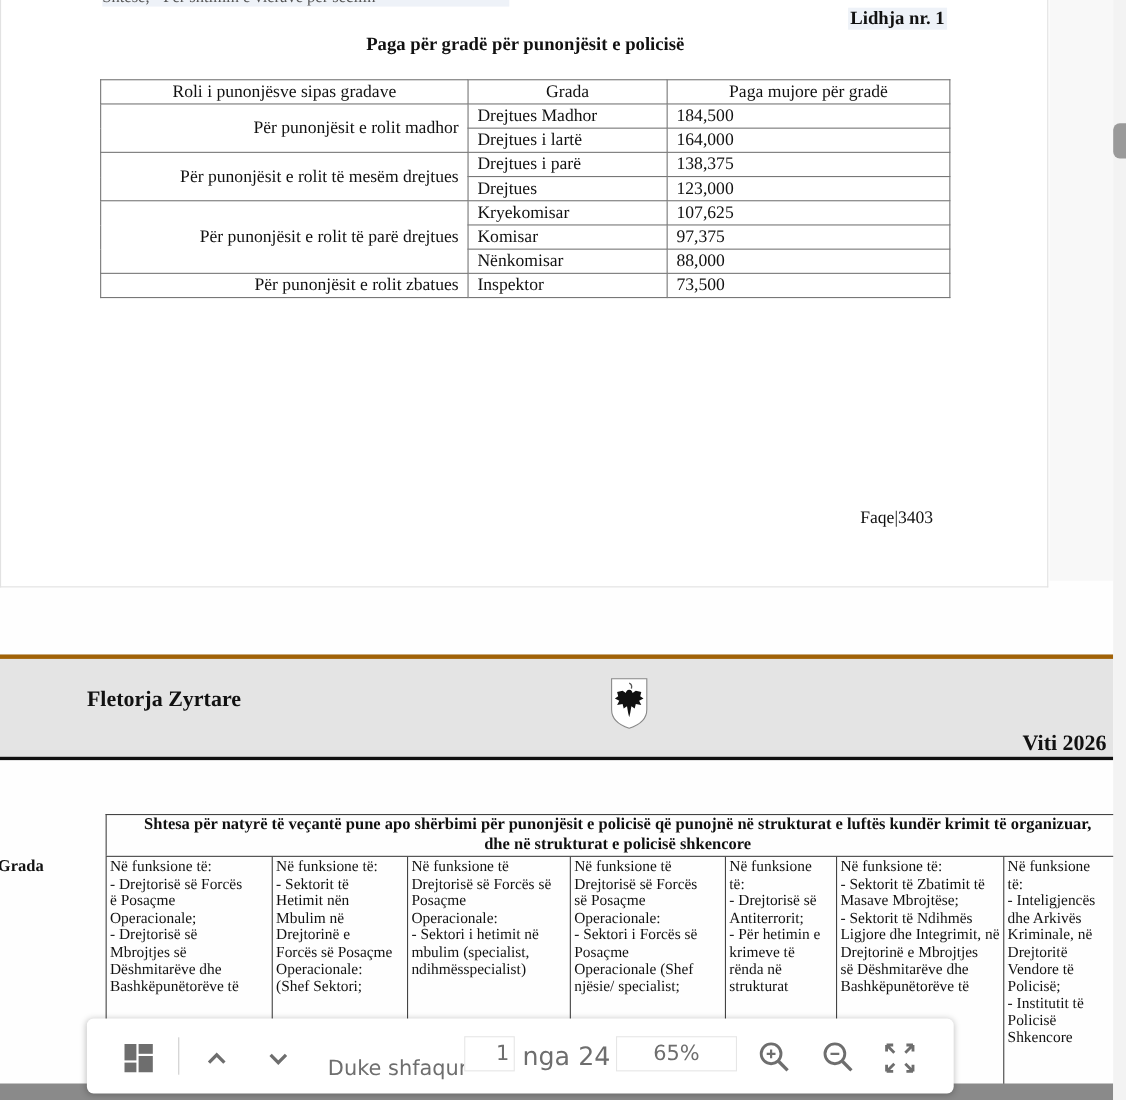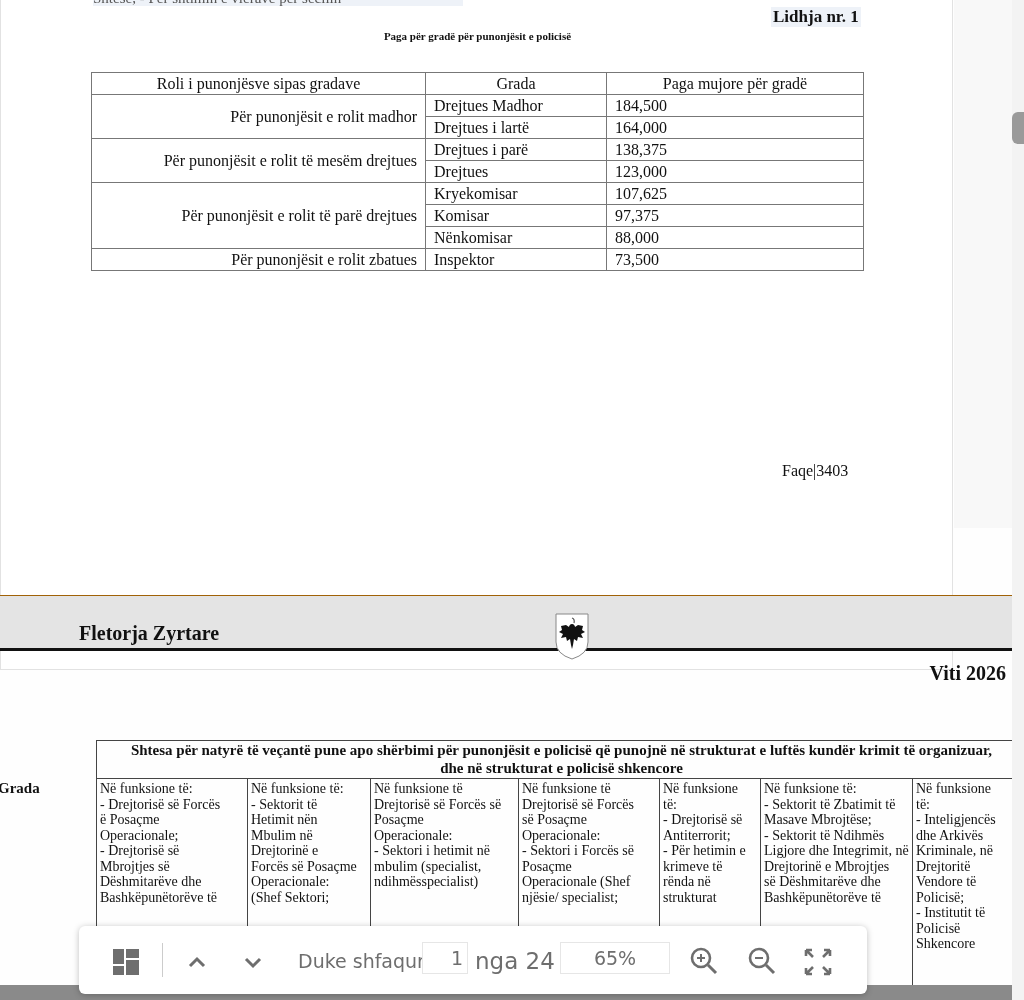--- a/index.html
+++ b/index.html
@@ -7,38 +7,38 @@
       width:1024px; height:1000px; overflow:hidden; position:relative;
       background:#fefefe;
       font-family:"Liberation Serif","DejaVu Serif",serif;
       color:#111;
     }
     .viewer { position:absolute; left:0; top:0; width:1012px; height:1000px; background:#fefefe; }
     .v-scroll { position:absolute; left:1012px; top:0; width:12px; height:1000px; background:#f3f3f3; }
     .v-thumb { position:absolute; left:1012px; top:112px; width:12px; height:32px; background:#9a9a9a; border-radius:6px 0 0 6px; }
 
     
-    .page1 { position:absolute; left:0; top:0; width:953px; height:670px; background:#fff;
+    .page1 { position:absolute; left:0; top:0; width:953px; height:534px; background:#fff;
       border-right:1px solid #e2e2e2; border-bottom:1px solid #e2e2e2; border-left:1px solid #e2e2e2; box-sizing:border-box; }
     .page1-gutter { position:absolute; left:954px; top:0; width:58px; height:528px; background:#f8f8f8; }
     .clipped-line { position:absolute; left:92px; top:-8px; width:370px; height:14px; background:#eef2f8;
       overflow:hidden; font-size:15px; color:#555; line-height:12px; white-space:nowrap; }
     .annex { position:absolute; left:770px; top:7px; font-size:17px; font-weight:bold; background:#eef2f8; padding:0 2px; }
-    .title1 { position:absolute; left:0; width:953px; top:30px; text-align:center; font-weight:bold; font-size:11px; }
+    .title1 { position:absolute; left:0; width:953px; top:30px; text-align:center; font-weight:bold; font-size:17px; }
     table.salary { position:absolute; left:90px; top:72px; border-collapse:collapse; font-size:16px; }
     table.salary td, table.salary th { border:1px solid #777; padding:0 8px; height:21px; line-height:20px; }
     table.salary th { font-weight:normal; text-align:center; }
     .c-role { width:317px; text-align:right; }
     .c-grade { width:164px; text-align:left; }
     .c-pay { width:240px; text-align:left; }
     .pageno { position:absolute; left:781px; top:450px; font-size:16px;margin-top:12px; }
 
     
-    .band { position:absolute; left:0; top:595px; width:1012px; height:56px; background:#e4e4e4;
-      border-top:1px solid #a16207; border-bottom:3px solid #111; box-sizing:border-box; }
+    .band { position:absolute; left:0; top:595px; width:1012px; height:96px; background:#e4e4e4;
+      border-top:4px solid #a16207; border-bottom:3px solid #111; box-sizing:border-box; }
     .band-left { position:absolute; left:79px; top:26px; font-size:20px; font-weight:bold; }
     .band-right { position:absolute; right:6px; top:26px; font-size:20px; font-weight:bold;margin-top:40px; }
     .crest { position:absolute; left:554px; top:16px; width:36px; height:48px; }
 
     
     .t2 { position:absolute; left:-2px; top:740px; width:1030px; font-size:14px; }
     .t2-head { position:absolute; left:98px; top:0; width:930px; height:38px; border-top:1px solid #444; border-left:1px solid #444;
       text-align:center; font-weight:bold; font-size:15px; line-height:18px; box-sizing:border-box; }
     .grada { position:absolute; left:0; top:40px; font-weight:bold; font-size:15px; }
     .cols { position:absolute; left:98px; top:38px; height:250px; display:flex; border-top:1px solid #444; }
@@ -47,21 +47,21 @@
     
     .bottom-strip { position:absolute; left:0; top:985px; width:1012px; height:15px; background:#8a8a8a; }
     .toolbar { position:absolute; left:79px; top:926px; width:788px; height:68px; background:#fff;
       border-radius:6px; box-shadow:0 1px 6px rgba(0,0,0,0.25);
       font-family:"DejaVu Sans","Liberation Sans",sans-serif; color:#6e6e6e; }
     .tb { position:absolute; }
     .grid-icon { left:34px; top:23px; width:26px; height:26px; }
     .sep { left:83px; top:17px; width:1px; height:34px; background:#ccc; }
     .up-icon { left:106px; top:24px; width:24px; height:24px; }
     .down-icon { left:162px; top:24px; width:24px; height:24px; }
-    .showing { left:219px; top:24px; font-size:19px; }
+    .showing { left:219px; top:34px; font-size:19px; }
     .page-input { left:343px; top:16px; width:46px; height:32px; border:1px solid #e6e6e6; box-sizing:border-box;
       text-align:right; padding-right:4px; font-size:19px; line-height:30px; color:#6e6e6e; background:#fff; }
     .of-total { left:396px; top:22px; font-size:23px; }
     .zoom-box { left:481px; top:16px; width:110px; height:32px; border:1px solid #e6e6e6; box-sizing:border-box;
       text-align:center; font-size:19px; line-height:30px; }
     .zoomin-icon { left:610px; top:20px; width:30px; height:30px; }
     .zoomout-icon { left:668px; top:20px; width:30px; height:30px; }
     .fs-icon { left:725px; top:22px; width:28px; height:28px; }
   </style>
 </head>

